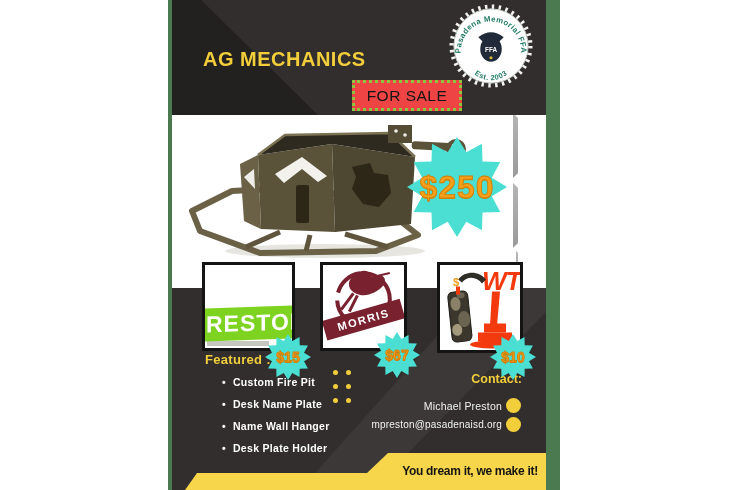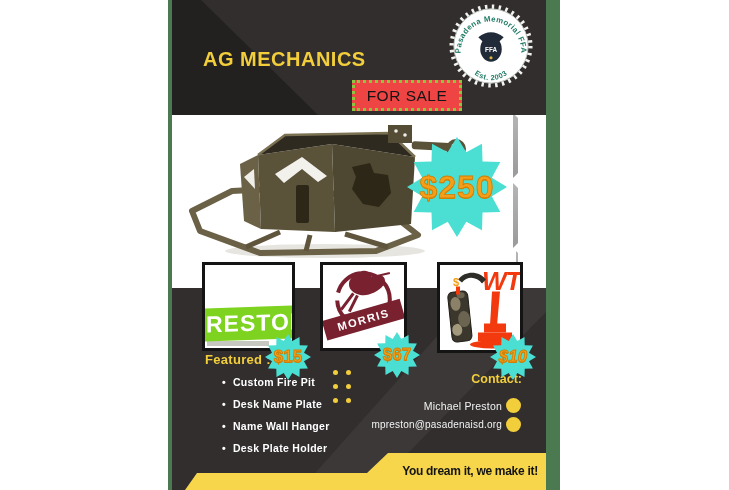--- a/index.html
+++ b/index.html
@@ -37,24 +37,24 @@
 
   .star{display:flex;align-items:center;justify-content:center;background:var(--turquoise);
     clip-path:polygon(50% 0%,59.3% 15.2%,75% 6.7%,75.5% 24.5%,93.3% 25%,84.8% 40.7%,100% 50%,
       84.8% 59.3%,93.3% 75%,75.5% 75.5%,75% 93.3%,59.3% 84.8%,50% 100%,40.7% 84.8%,25% 93.3%,
       24.5% 75.5%,6.7% 75%,15.2% 59.3%,0% 50%,15.2% 40.7%,6.7% 25%,24.5% 24.5%,25% 6.7%,40.7% 15.2%);}
   .star .price{font-weight:800;color:var(--price_orange);
     -webkit-text-stroke:.8px #cf7f06;text-shadow:0 1px 0 #cf7f06;}
   #star-250{left:235px;top:22px;width:100px;height:100px;}
   #star-250 .price{font-size:32px;letter-spacing:1px;}
   .star-small{width:46px;height:46px;}
-  .star-small .price{font-size:17px;}
+  .star-small .price{font-size:14px;}
   #star-15{left:265px;top:334px;z-index:6;}
   #star-45{left:374px;top:332px;z-index:6;}
-  #star-10{left:490px;top:334px;z-index:6;font-style:italic;}
+  #star-10{left:490px;top:334px;z-index:6;}
 
   
   #bottom-section{left:172px;top:288px;width:374px;height:202px;background:var(--flyer_dark);overflow:hidden;}
   #bottom-section .stripe{position:absolute;left:0;top:0;width:100%;height:100%;
     background:var(--flyer_stripe);
     clip-path:polygon(128px 202px,308px 0,374px 0,374px 24px,200px 202px);}
 
   
   .card{background:#fff;border:3px solid #141414;z-index:5;overflow:hidden;}
   #card-1{left:202px;top:262px;width:87px;height:83px;}

